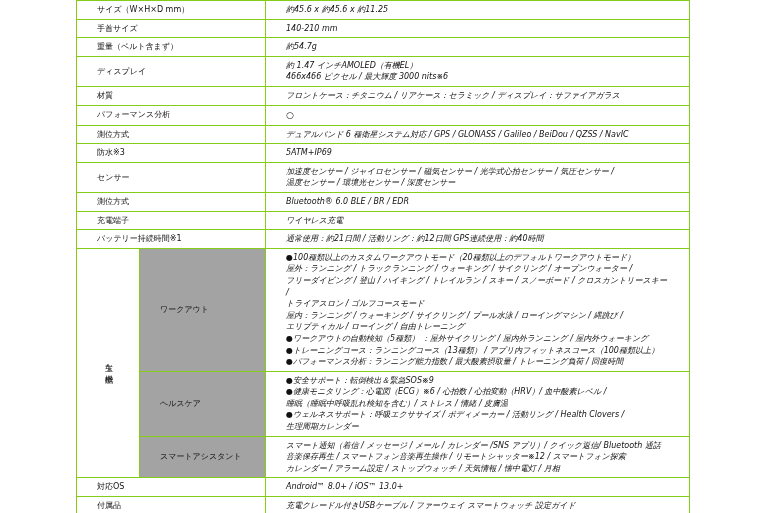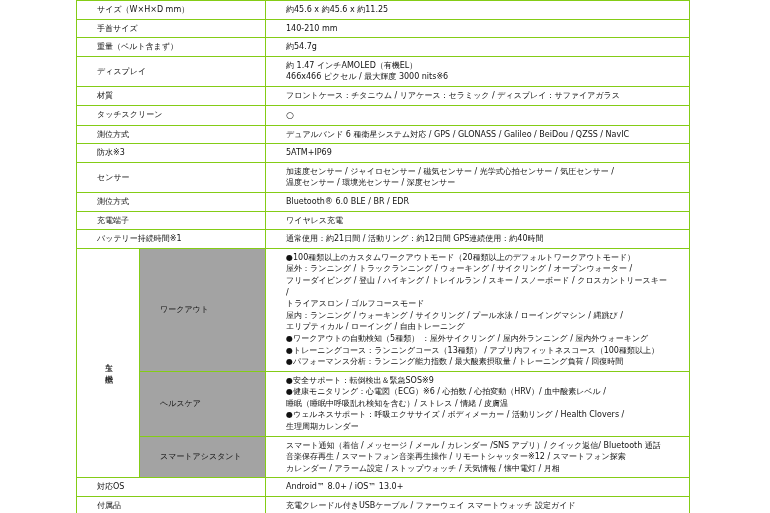--- a/index.html
+++ b/index.html
@@ -51,20 +51,21 @@
   .rot-inner {
     writing-mode: vertical-rl;
     text-orientation: upright;
     letter-spacing: 1px;
     margin: 0 auto;
     line-height: 1;
     font-size: 8px;
   }
   td.value {
     background: #ffffff;
+    font-style: italic;
   }
   .lines div {
     white-space: pre-wrap;
   }
   .circle {
     font-size: 9px;
   }
 </style>
 </head>
 <body>
@@ -113,21 +114,21 @@
       <tr>
         <td class="label" colspan="3">材質</td>
         <td class="value">
           <div class="lines">
             <div>フロントケース：チタニウム / リアケース：セラミック / ディスプレイ：サファイアガラス</div>
           </div>
         </td>
       </tr>
 
       <tr>
-        <td class="label" colspan="3">タッチスクリーン</td>
+        <td class="label" colspan="3">パフォーマンス分析</td>
         <td class="value circle">
           <div class="lines">
             <div>○</div>
           </div>
         </td>
       </tr>
 
       <tr>
         <td class="label" colspan="3">測位方式</td>
         <td class="value">

